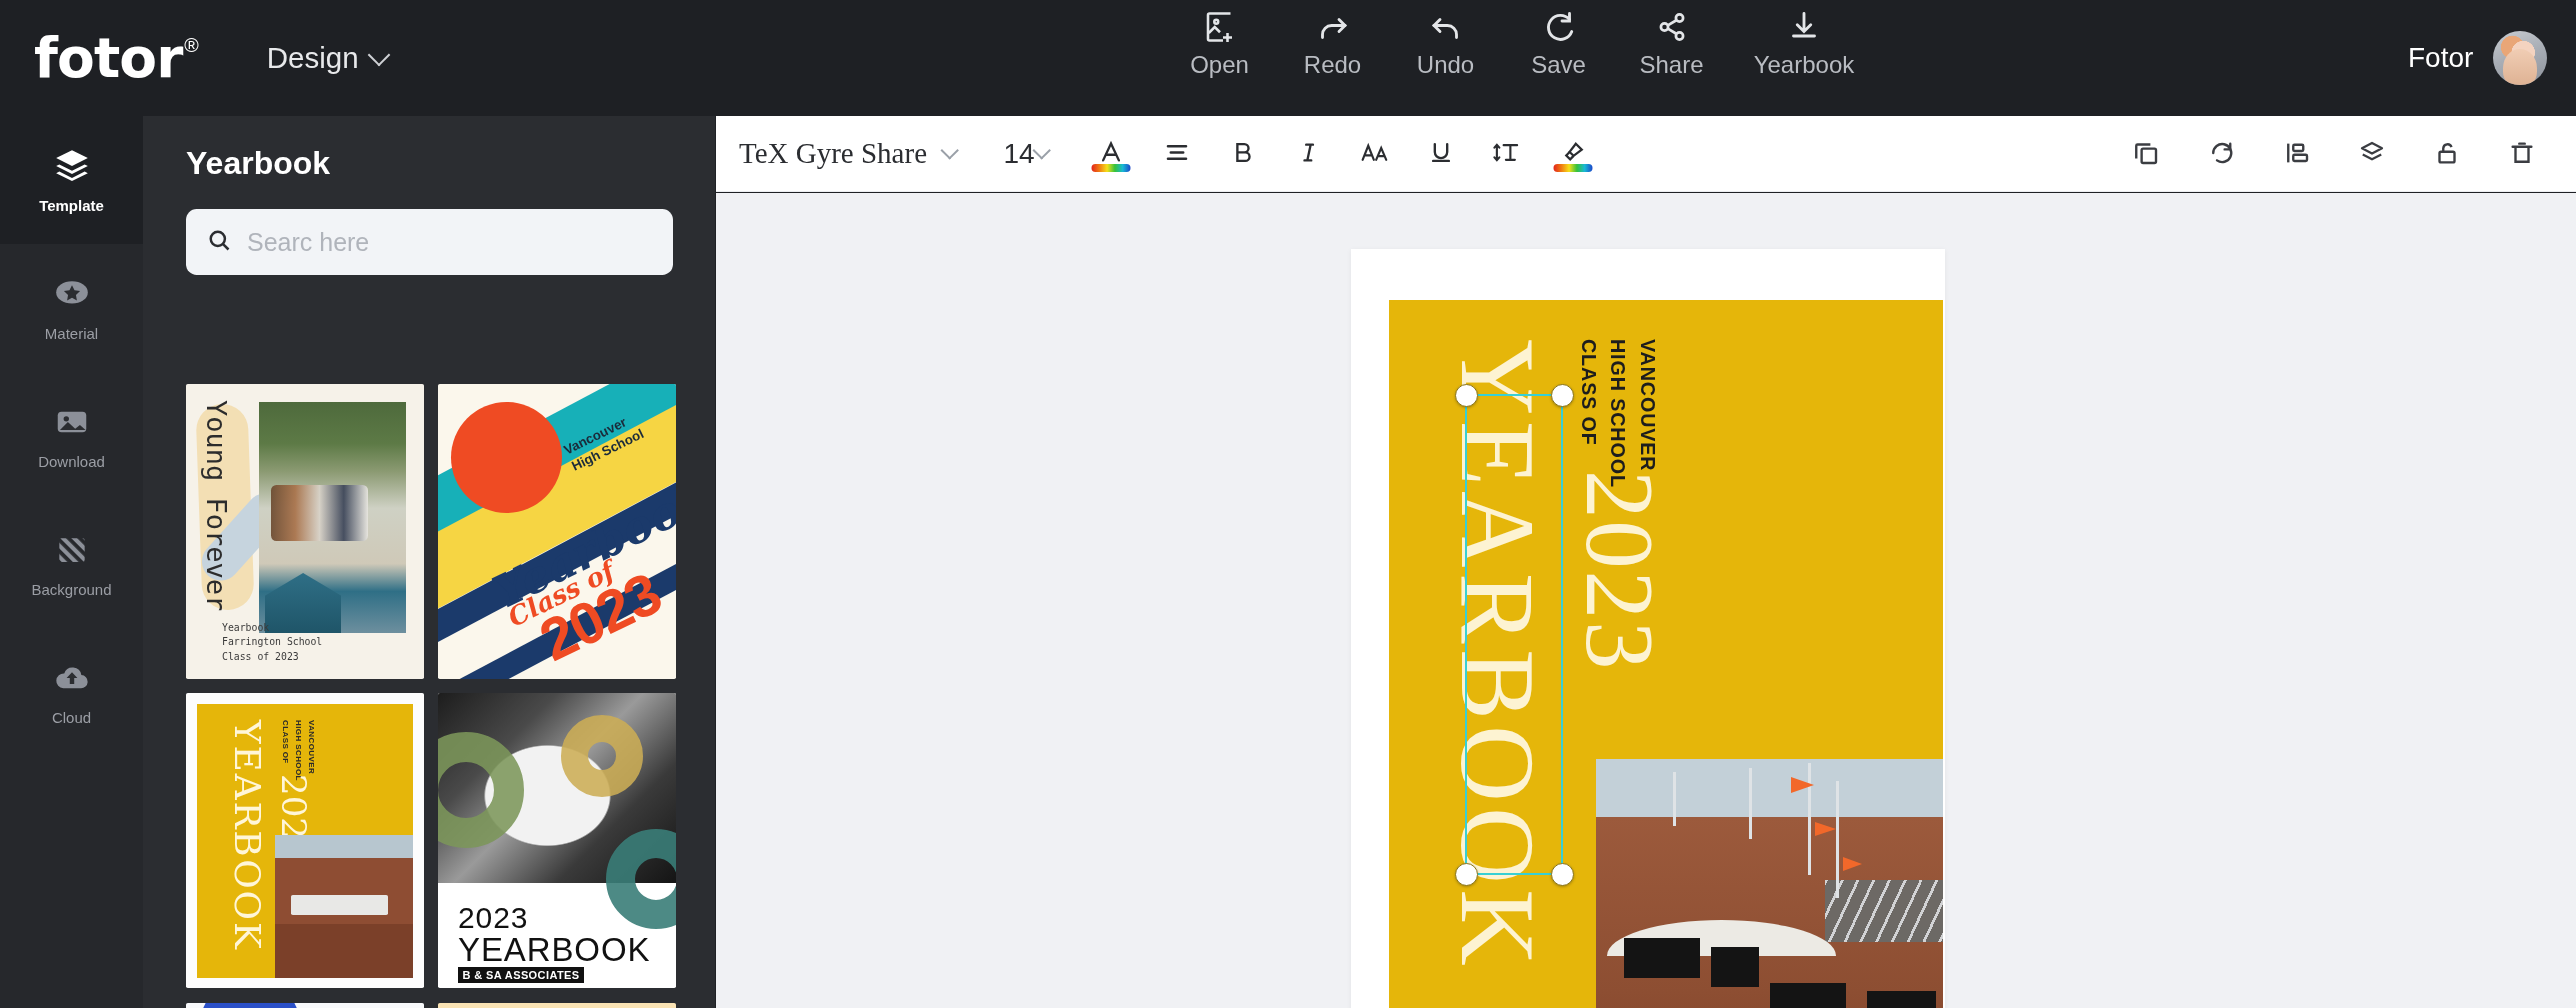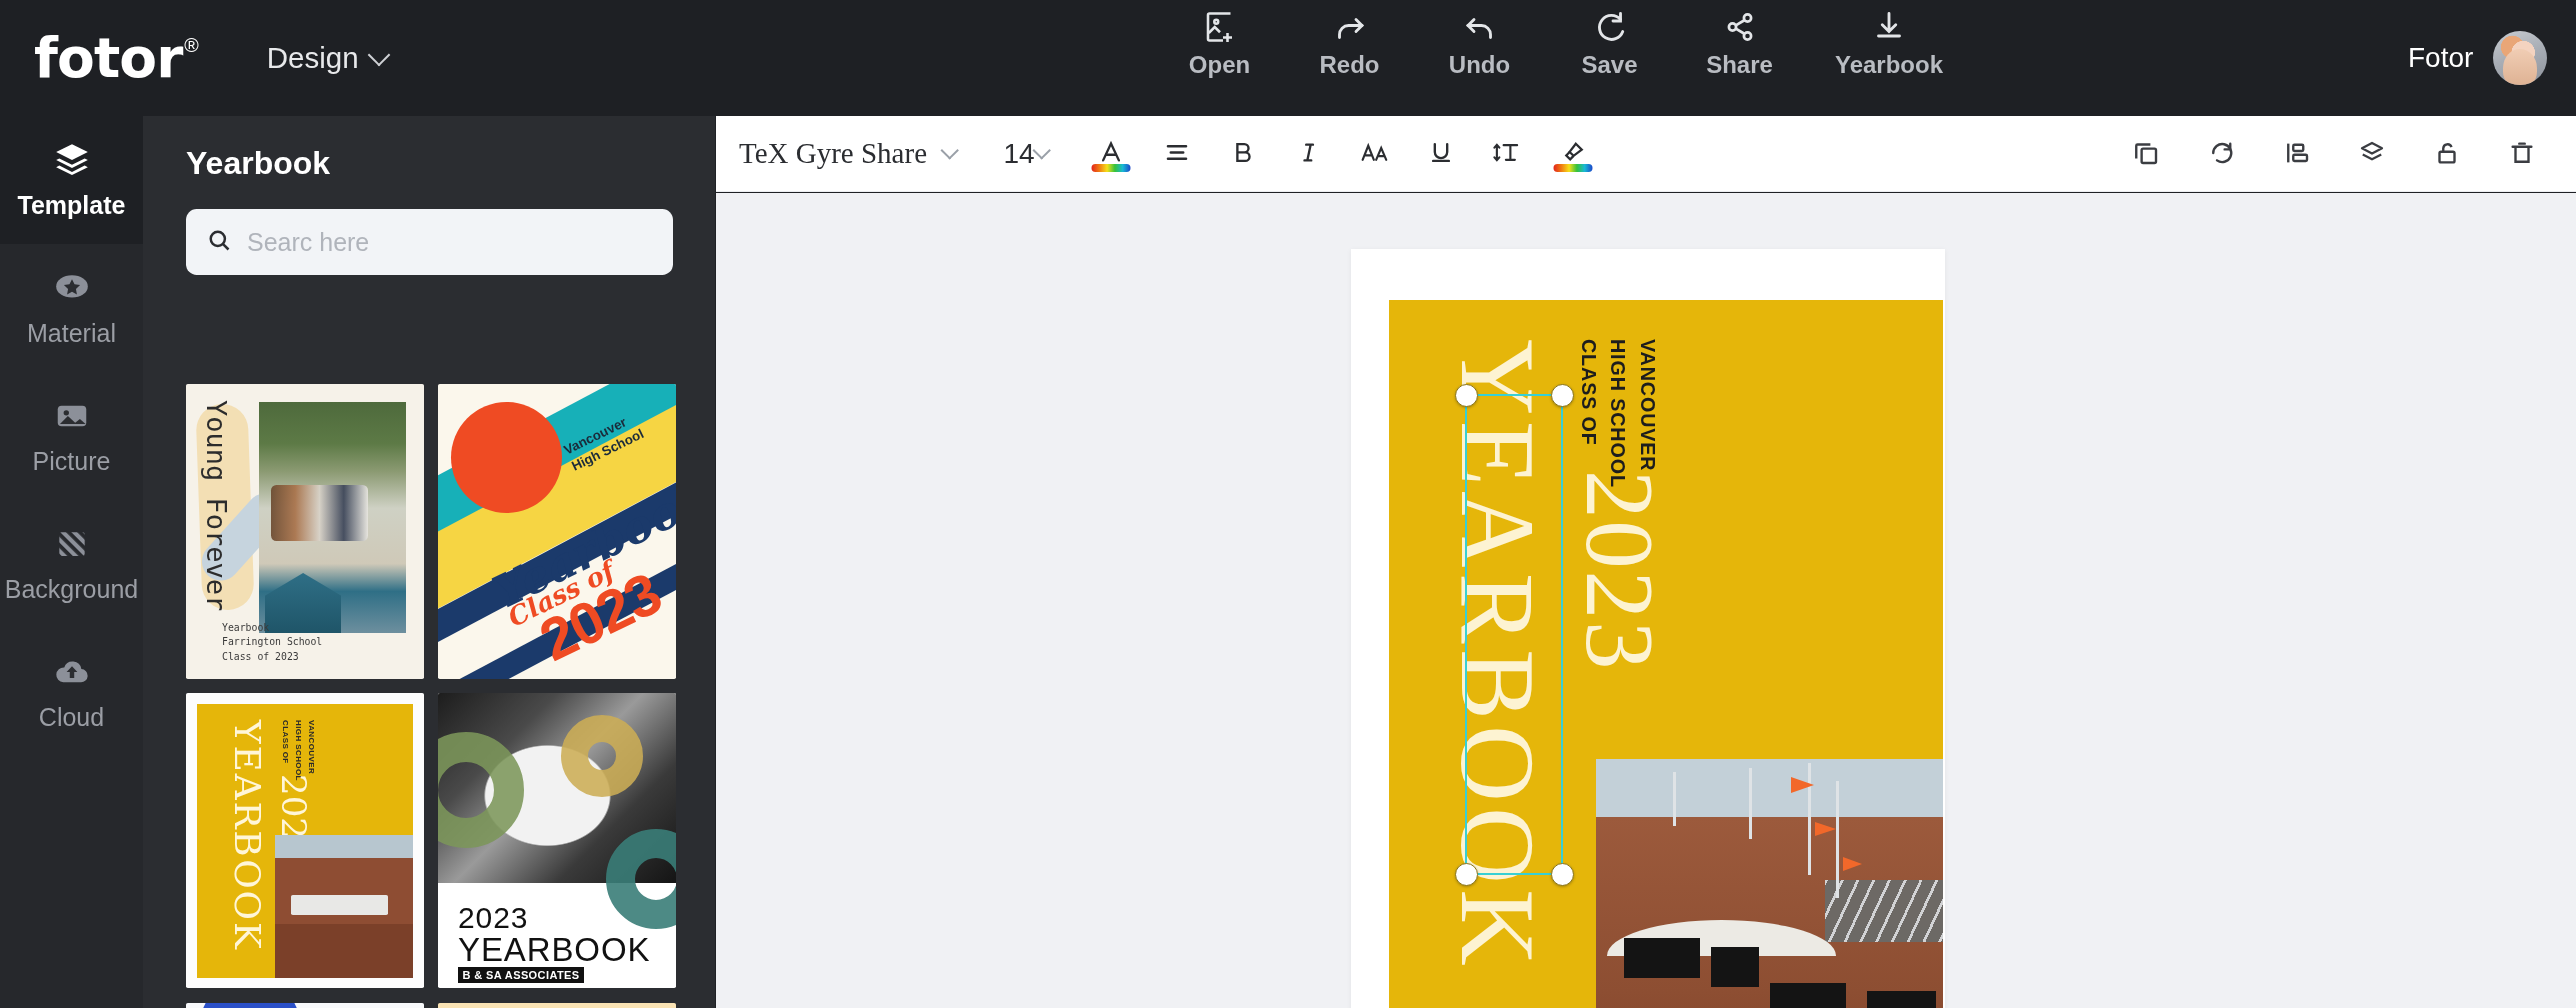--- a/index.html
+++ b/index.html
@@ -47,21 +47,21 @@
     position: relative; width: 25px; height: 25px; flex: none;
   }
   .plus::before, .plus::after {
     content: ""; position: absolute; background: #fff;
   }
   .plus::before { left: 0; top: 10.7px; width: 25px; height: 3.6px; }
   .plus::after  { top: 0; left: 10.7px; height: 25px; width: 3.6px; }
 
   .tools {
     position: absolute; left: 1163px; top: 0; height: 88px;
-    display: flex; align-items: center; gap: 17px; font-weight: bold;
+    display: flex; align-items: center; gap: 0;
   }
   .tool {
     width: 113px; height: 116px;
     display: flex; flex-direction: column; align-items: center; justify-content: center;
     gap: 5.4px; cursor: pointer;
   }
   .tool svg { display: block; }
   .tool .lbl { color: #b9bcc2; font-size: 24px; }
   .tool.wide { width: 152px; }
 
@@ -87,21 +87,21 @@
   
   .rail {
     position: absolute; left: 0; top: 116px; width: 143px; height: 893px;
     background: #26282c;
   }
   .rail-item {
     width: 143px; height: 128px;
     display: flex; flex-direction: column; align-items: center; justify-content: center;
     gap: 9px; cursor: pointer;
   }
-  .rail-item .lbl { font-size: 25px; color: #9b9ea5; }
+  .rail-item .lbl { font-size: 15px; color: #9b9ea5; }
   .rail-item.active { background: #1e2024; }
   .rail-item.active .lbl { color: #ffffff; font-weight: 700; }
 
   
   .panel {
     position: absolute; left: 143px; top: 116px; width: 572px; height: 893px;
     background: #2b2d31;
   }
   .panel-title {
     margin: 29px 0 0 43px; color: #fff; font-size: 32px; font-weight: 700;
@@ -476,21 +476,21 @@
 
 
     <div class="rail-item">
       <span>
         <svg width="38" height="38" viewBox="0 0 24 24">
           <rect x="3" y="5.5" width="18" height="13" rx="2.4" fill="#8c9099"></rect>
           <circle cx="8.4" cy="10" r="1.7" fill="#2b2d31"></circle>
           <path d="M4.4 17l5-5 4.6 4.3 3-2.4 3.6 3.1z" fill="#2b2d31"></path>
         </svg>
       </span>
-      <span class="lbl">Picture</span>
+      <span class="lbl">Download</span>
     </div>
 
     <div class="rail-item">
       <span>
         <svg width="38" height="38" viewBox="0 0 24 24">
           <defs>
             <pattern id="hp" width="5" height="5" patternUnits="userSpaceOnUse" patternTransform="rotate(-45)">
               <rect width="2.6" height="5" fill="#8c9099"></rect>
             </pattern>
           </defs>

